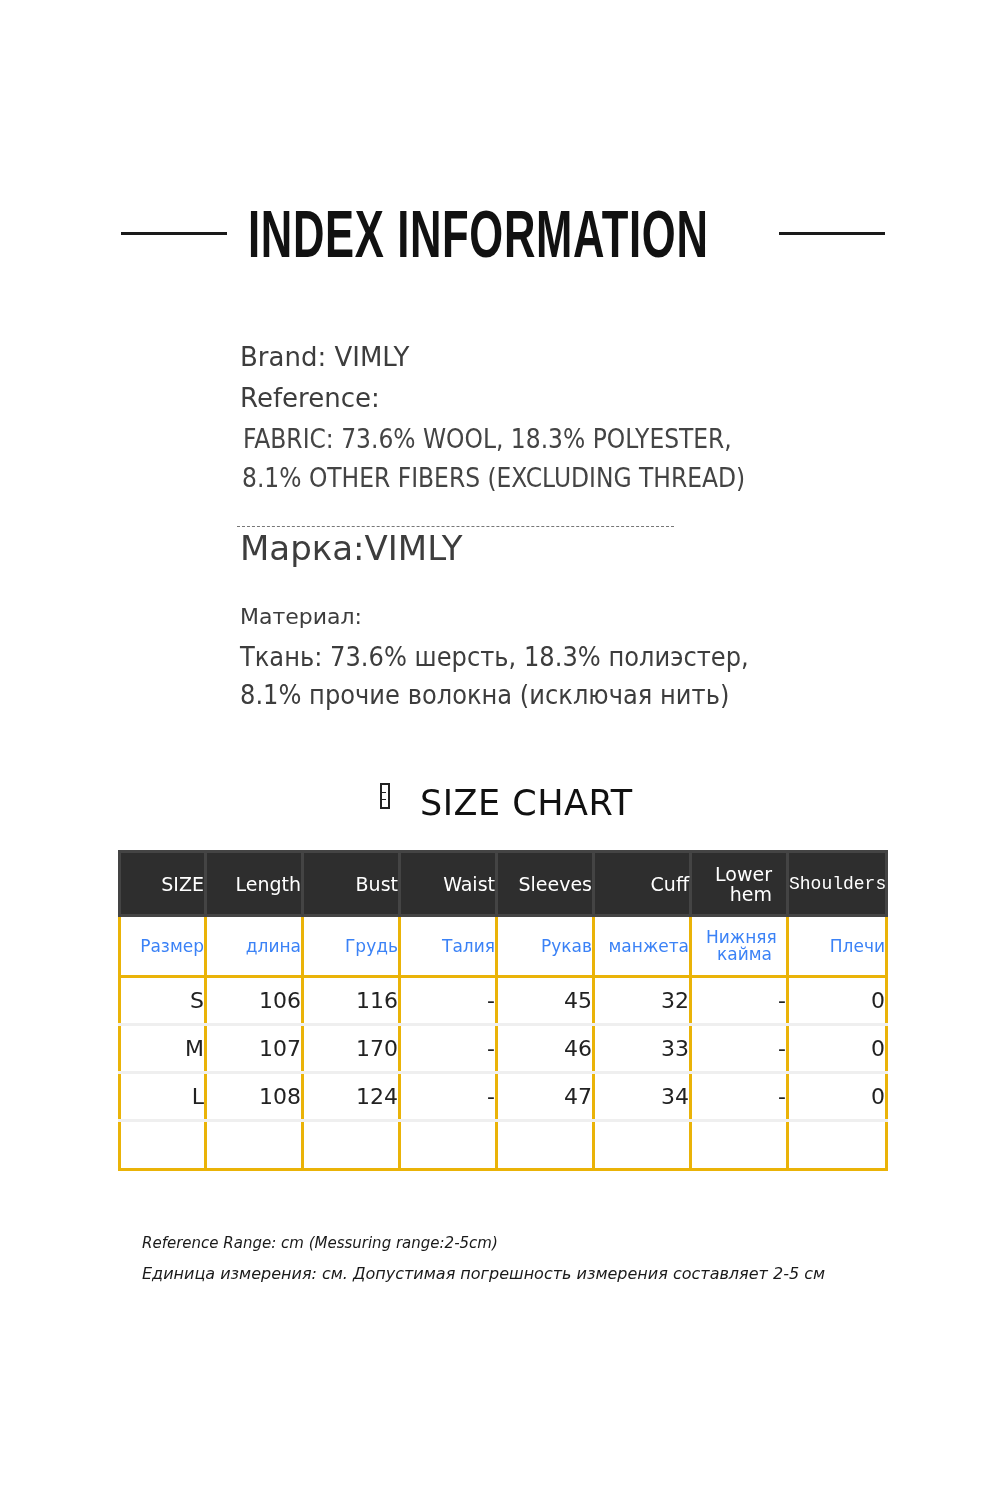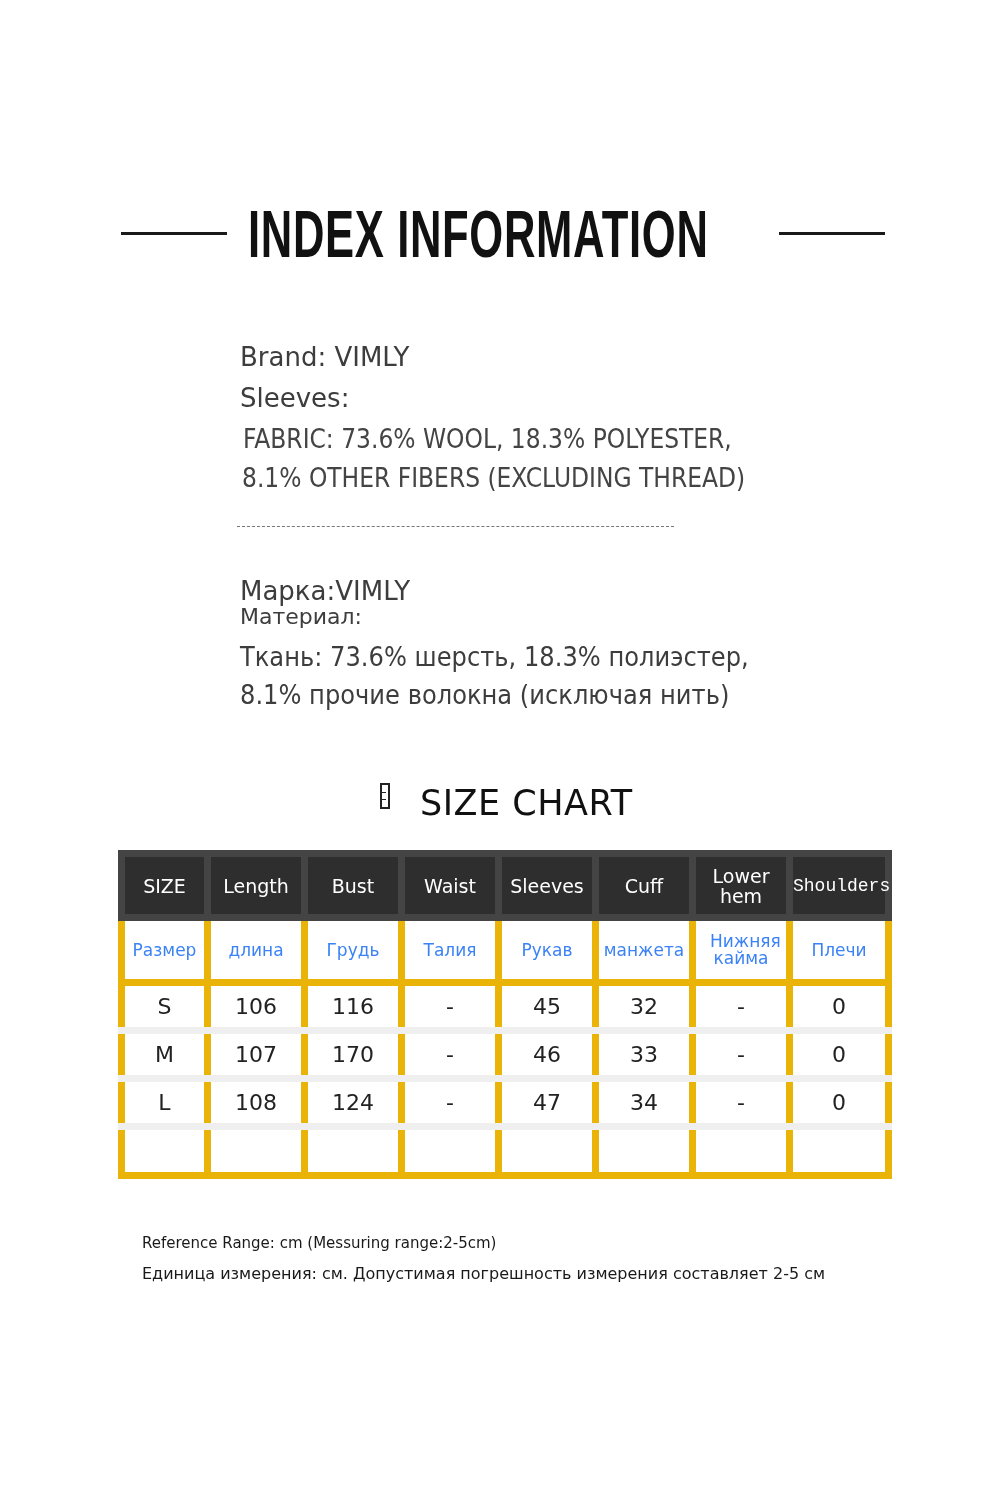--- a/index.html
+++ b/index.html
@@ -17,59 +17,59 @@
       transform: scaleX(0.66); transform-origin: left center;
       white-space: nowrap; letter-spacing: 1px;
     }
 
     .info { position: absolute; left: 240px; font-family: "DejaVu Sans", sans-serif; color: #3d3d3d; white-space: nowrap; }
     .info.l1 { top: 342px; font-size: 26px; }
     .info.l2 { top: 383px; font-size: 26px; }
     .info.l3 { top: 424px; left: 243px; font-size: 26px; color: #444; transform: scaleX(0.9); transform-origin: left; }
     .info.l4 { top: 463px; left: 242px; font-size: 26px; color: #444; transform: scaleX(0.9); transform-origin: left; }
     .dotted { position: absolute; left: 237px; top: 526px; width: 437px; border-top: 1px dashed #777; }
-    .info.r1 { top: 576px; font-size: 26px; }
+    .info.r1 { top: 528px; font-size: 34px; }
     .info.r2 { top: 604px; font-size: 22px; }
     .info.r3 { top: 642px; font-size: 26px; transform: scaleX(0.93); transform-origin: left; }
     .info.r4 { top: 680px; font-size: 26px; transform: scaleX(0.93); transform-origin: left; }
 
     .chart-title { position: absolute; left: 380px; top: 783px; height: 44px; display: flex; }
     .ruler-icon { width: 10px; height: 26px; border: 2px solid #222; margin-right: 30px; position: relative; }
     .ruler-icon::before, .ruler-icon::after { content: ""; position: absolute; left: 0; width: 4px; height: 1px; background: #222; }
     .ruler-icon::before { top: 7px; } .ruler-icon::after { top: 14px; }
     .chart-title-text { font-family: "DejaVu Sans", sans-serif; font-size: 35px; color: #111; letter-spacing: 0.5px; }
 
     table.size { position: absolute; left: 118px; top: 850px; width: 767px; border-collapse: collapse; table-layout: fixed; }
-    table.size th, table.size td { border: 7px solid #eab308; text-align: center; vertical-align: middle; }
+    table.size th, table.size td { border: 3px solid #eab308; text-align: right; vertical-align: middle; }
     table.size thead th {
       background: #2e2e2e; color: #fff; height: 64px;
       font-family: "DejaVu Sans", sans-serif; font-weight: 400; font-size: 19px; line-height: 20px;
       border-color: #444;
     }
     table.size thead th.small { font-size: 18px; font-family: Liberation Mono, monospace; }
     table.size tr.ru td { height: 52px; font-family: "DejaVu Sans", sans-serif; font-size: 17px; color: #3b82f6; line-height: 17px; }
     table.size tr.data td { height: 48px; font-family: "DejaVu Sans", sans-serif; font-size: 22px; color: #222; }
     table.size tr.empty td { height: 49px; }
     table.size tr.data td { border-top-color: #efefef; border-bottom-color: #efefef; }
 
-    .note { position: absolute; left: 142px; font-family: "DejaVu Sans", sans-serif; color: #1a1a1a; white-space: nowrap; }
+    .note { position: absolute; left: 142px; font-family: "DejaVu Sans", sans-serif; color: #1a1a1a; white-space: nowrap; font-style: italic; }
     .note.n1 { top: 1234px; font-size: 15px; }
     .note.n2 { top: 1264px; font-size: 16px; }
   </style>
 </head>
 <body>
 
 <div class="title-row">
   <div class="title-line left"></div>
   <div class="title-text">INDEX  INFORMATION</div>
   <div class="title-line right"></div>
 </div>
 
 <div class="info l1">Brand:  VIMLY</div>
-<div class="info l2">Sleeves:</div>
+<div class="info l2">Reference:</div>
 <div class="info l3">FABRIC: 73.6% WOOL, 18.3% POLYESTER,</div>
 <div class="info l4">8.1% OTHER FIBERS (EXCLUDING THREAD)</div>
 
 <div class="dotted"></div>
 
 <div class="info r1">Марка:VIMLY</div>
 <div class="info r2">Материал:</div>
 <div class="info r3">Ткань: 73.6% шерсть, 18.3% полиэстер,</div>
 <div class="info r4">8.1% прочие волокна (исключая нить)</div>
 

